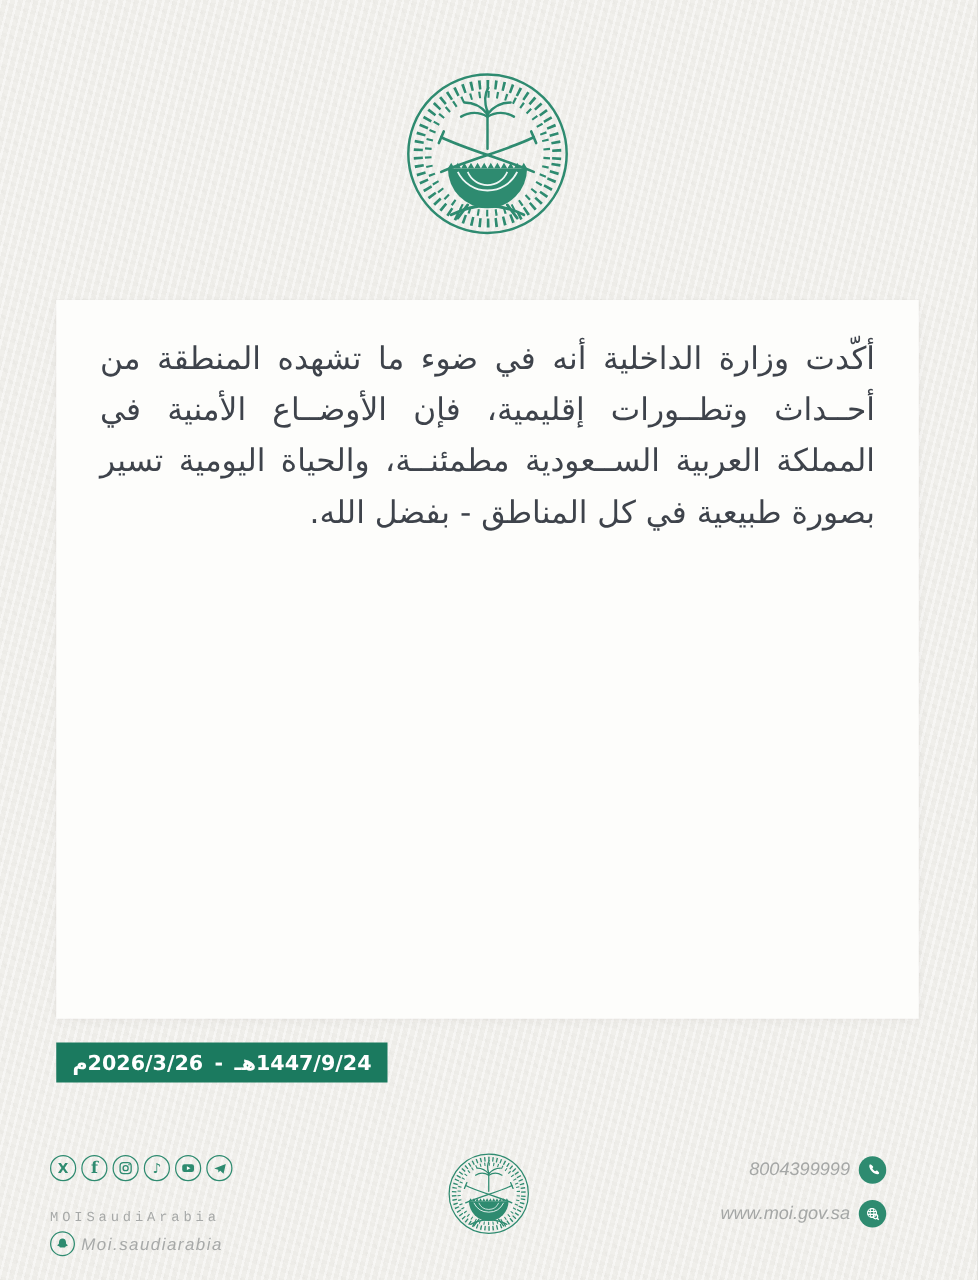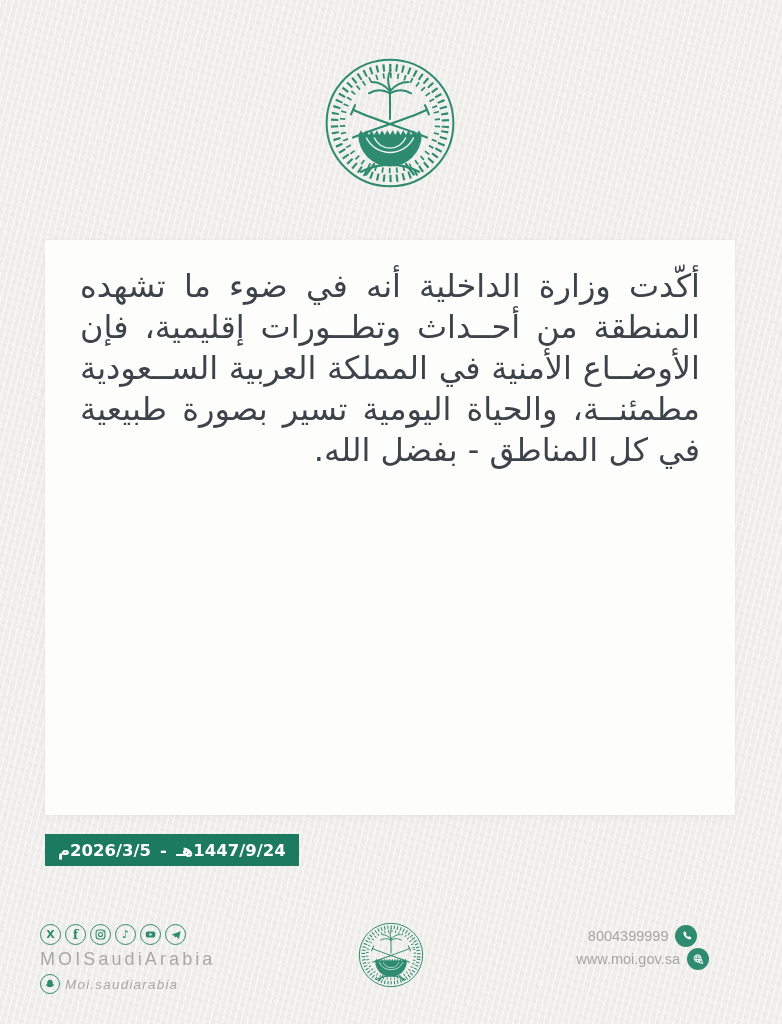--- a/index.html
+++ b/index.html
@@ -18,21 +18,21 @@
   .top-crest { position:absolute; left:324px; top:57px; width:132px; height:132px; }
 
   .card {
     position:absolute; left:45px; top:240px; width:690px; height:575px;
     background:#fdfdfb;
     box-shadow:0 0 0 1px rgba(0,0,0,.012), 0 2px 8px rgba(90,85,75,.05);
   }
   .statement {
     position:absolute; inset:0; padding:26px 35px 0 35px;
     direction:rtl; text-align:justify; text-align-last:right;
-    color:#3e434b; font-size:32px; line-height:41px; font-weight:500;
+    color:#3e434b; font-size:25px; line-height:41px; font-weight:500;
   }
   .statement p + p { margin-top:30px; }
 
   .date-badge {
     position:absolute; left:45px; top:834px; height:32px;
     background:#1B7A5F; color:#ffffff;
     display:inline-flex; align-items:center; gap:9px;
     direction:rtl; padding:0 13px;
     font-size:16.5px; font-weight:bold; letter-spacing:.3px;
   }
@@ -41,34 +41,34 @@
   .social { position:absolute; left:40px; top:924px; }
   .icons-row { display:flex; gap:4px; }
   .sicon {
     width:21px; height:21px; border:1.6px solid #2E8B70; border-radius:50%;
     color:#2E8B70; display:flex; align-items:center; justify-content:center;
     font-size:11px; font-weight:bold; line-height:1;
   }
   .sicon .serif { font-family:"DejaVu Serif", serif; font-size:13px; }
   .sicon svg { display:block; }
   .handle-text {
-    margin-top:4px; color:#a7a9a8; font-size:18px; letter-spacing:3.1px;
-    font-family:Liberation Sans, sans-serif;
+    margin-top:24px; color:#a7a9a8; font-size:11px; letter-spacing:3.1px;
+    font-family:Liberation Mono, monospace;
   }
   .snap-row { margin-top:4px; display:flex; align-items:center; gap:5px;
     color:#a7a9a8; font-size:13.5px; letter-spacing:1.2px;
     font-family:"Liberation Sans", sans-serif;font-style:italic; }
   .snap-circle {
     width:20px; height:20px; border:1.6px solid #2E8B70; border-radius:50%;
     display:flex; align-items:center; justify-content:center; color:#2E8B70;
   }
 
   .center-crest { position:absolute; left:358px; top:922px; width:66px; height:66px; }
 
-  .contact { position:absolute; right:73px; top:925px; display:flex; flex-direction:column; gap:2px; align-items:center; }
+  .contact { position:absolute; right:73px; top:925px; display:flex; flex-direction:column; gap:14px; align-items:flex-end;font-style:italic; }
   .contact-row { display:flex; align-items:center; gap:7px; height:21px; }
   .contact-text { color:#a5a7a6; font-size:14.5px; font-family:"Liberation Sans", sans-serif; }
   .cicon {
     width:22px; height:22px; border-radius:50%; background:#2E8B70; color:#ffffff;
     display:flex; align-items:center; justify-content:center; font-size:12px; line-height:1;
   }
   .cicon svg { display:block; }
 </style>
 </head>
 <body>
@@ -112,21 +112,21 @@
 
   <div class="card">
     <div class="statement">
       <p>أكّدت وزارة الداخلية أنه في ضوء ما تشهده المنطقة من أحــداث وتطــورات إقليمية، فإن الأوضــاع الأمنية في المملكة العربية الســعودية مطمئنــة، والحياة اليومية تسير بصورة طبيعية في كل المناطق - بفضل الله.</p>
     </div>
   </div>
 
   <div class="date-badge">
     <span>1447/9/24هـ</span>
     <span>-</span>
-    <span>2026/3/5م</span>
+    <span>2026/3/26م</span>
   </div>
 
   <div class="social">
     <div class="icons-row">
       <span class="sicon">
           <b>X</b>
         </span>
       <span class="sicon">
           <b class="serif">f</b>
         </span>

